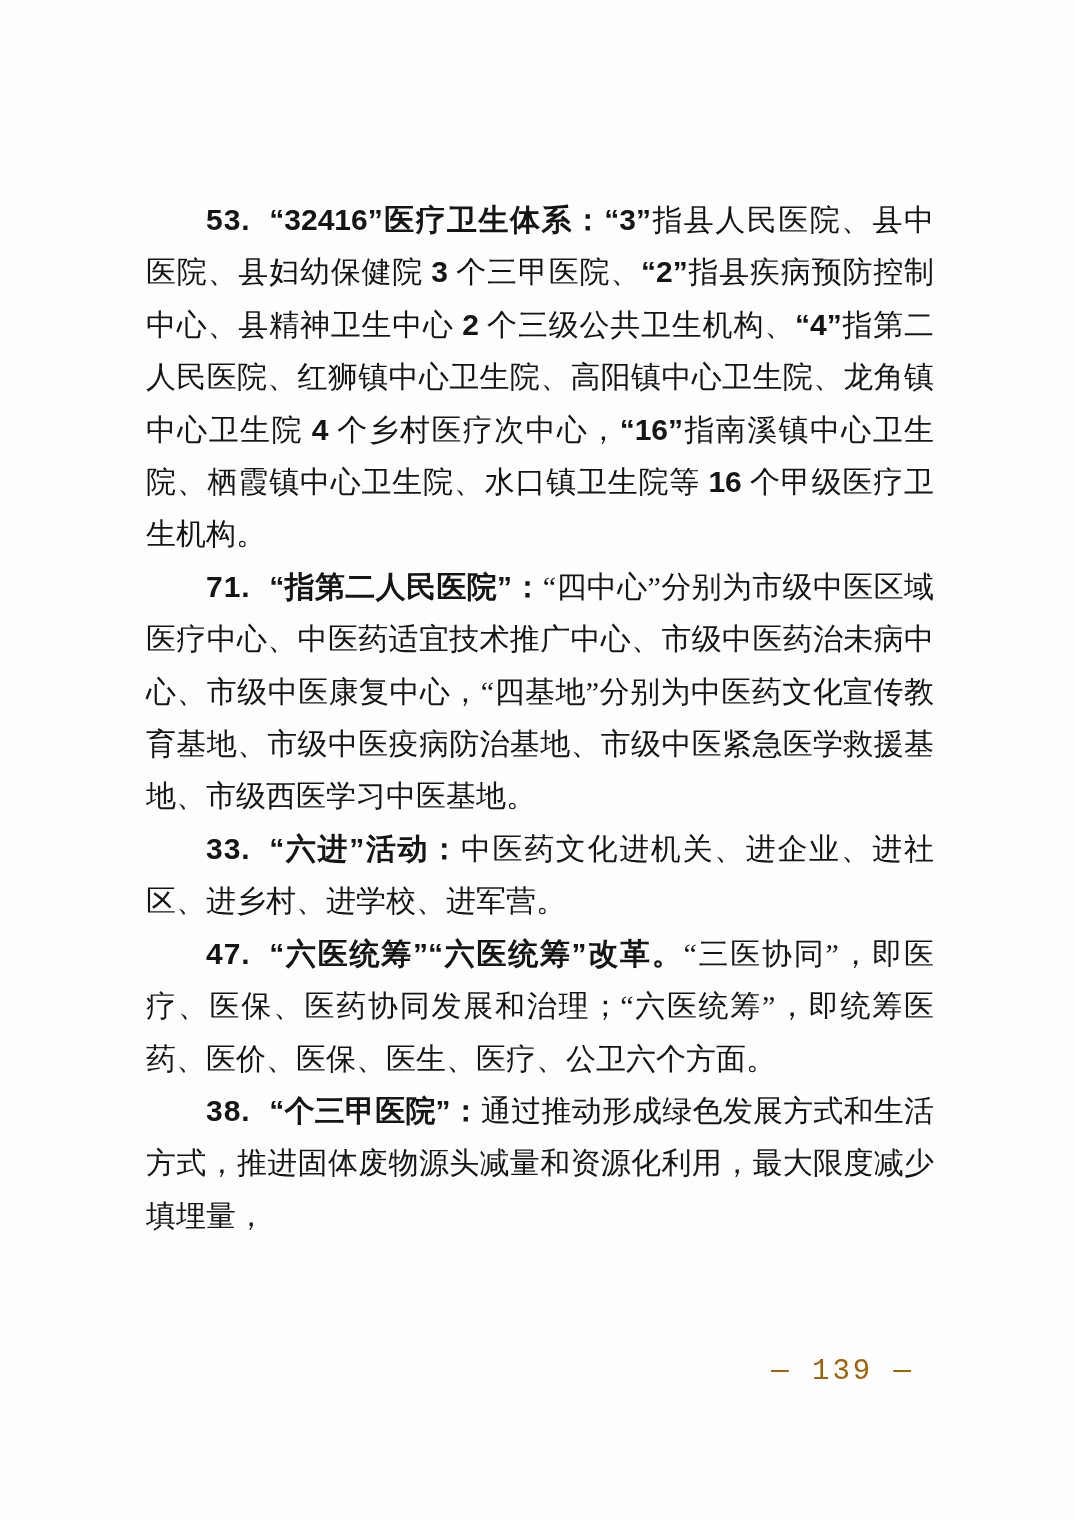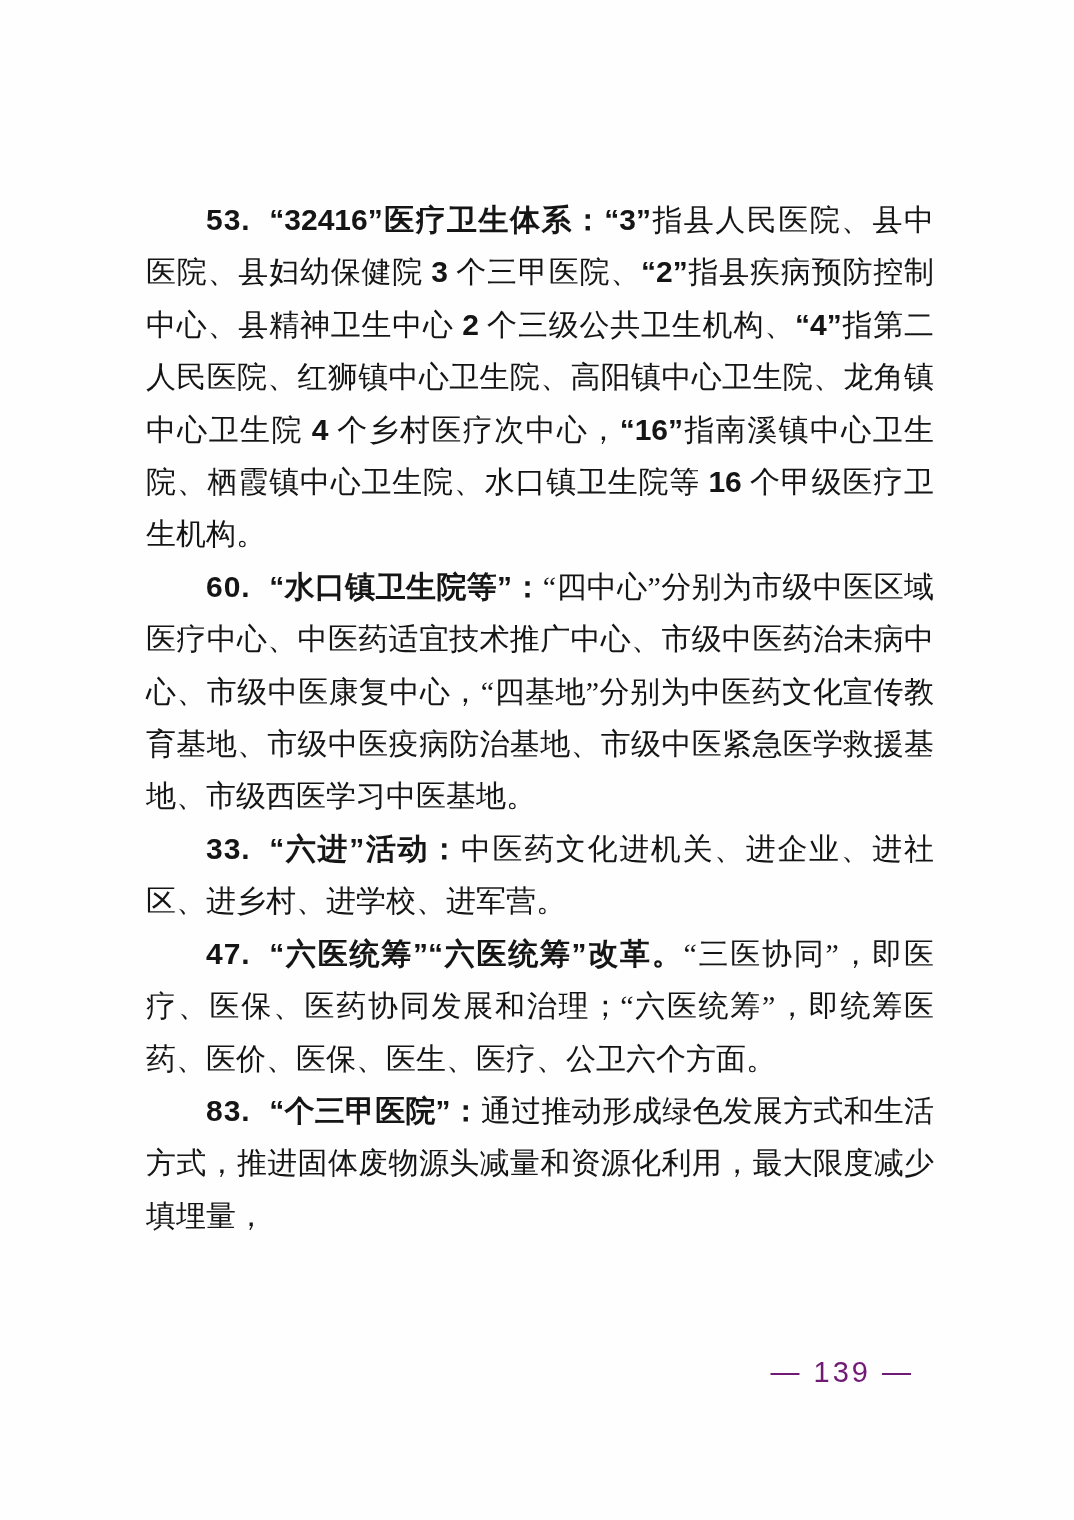--- a/index.html
+++ b/index.html
@@ -49,29 +49,29 @@
   .r-text {
     font-weight: 400;
   }
   .page-number {
     position: absolute;
     top: 1352px;
     right: 160px;
     font-size: 29px;
     line-height: 40px;
     letter-spacing: 3px;
-    font-family: Liberation Sans, sans-serif;
-    color: #701a75;
+    font-family: Liberation Mono, monospace;
+    color: #a16207;
   }
 </style>
 </head>
 <body>
 
 <div class="page">
   <main class="doc-body">
       <p class="para"><span class="r-label">53.</span><span class="r-term">“32416”医疗卫生体系：</span><span class="r-num">“3”</span><span class="r-text">指县人民医院、县中医院、县妇幼保健院 </span><span class="r-num">3</span><span class="r-text"> 个三甲医院、</span><span class="r-num">“2”</span><span class="r-text">指县疾病预防控制中心、县精神卫生中心 </span><span class="r-num">2</span><span class="r-text"> 个三级公共卫生机构、</span><span class="r-num">“4”</span><span class="r-text">指第二人民医院、红狮镇中心卫生院、高阳镇中心卫生院、龙角镇中心卫生院 </span><span class="r-num">4</span><span class="r-text"> 个乡村医疗次中心，</span><span class="r-num">“16”</span><span class="r-text">指南溪镇中心卫生院、栖霞镇中心卫生院、水口镇卫生院等 </span><span class="r-num">16</span><span class="r-text"> 个甲级医疗卫生机构。</span></p>
-      <p class="para"><span class="r-label">60.</span><span class="r-term">“水口镇卫生院等”：</span><span class="r-text">“四中心”分别为市级中医区域医疗中心、中医药适宜技术推广中心、市级中医药治未病中心、市级中医康复中心，“四基地”分别为中医药文化宣传教育基地、市级中医疫病防治基地、市级中医紧急医学救援基地、市级西医学习中医基地。</span></p>
+      <p class="para"><span class="r-label">71.</span><span class="r-term">“指第二人民医院”：</span><span class="r-text">“四中心”分别为市级中医区域医疗中心、中医药适宜技术推广中心、市级中医药治未病中心、市级中医康复中心，“四基地”分别为中医药文化宣传教育基地、市级中医疫病防治基地、市级中医紧急医学救援基地、市级西医学习中医基地。</span></p>
       <p class="para"><span class="r-label">33.</span><span class="r-term">“六进”活动：</span><span class="r-text">中医药文化进机关、进企业、进社区、进乡村、进学校、进军营。</span></p>
       <p class="para"><span class="r-label">47.</span><span class="r-term">“六医统筹”“六医统筹”改革。</span><span class="r-text">“三医协同”，即医疗、医保、医药协同发展和治理；“六医统筹”，即统筹医药、医价、医保、医生、医疗、公卫六个方面。</span></p>
-      <p class="para"><span class="r-label">83.</span><span class="r-term">“个三甲医院”：</span><span class="r-text">通过推动形成绿色发展方式和生活方式，推进固体废物源头减量和资源化利用，最大限度减少填埋量，</span></p>
+      <p class="para"><span class="r-label">38.</span><span class="r-term">“个三甲医院”：</span><span class="r-text">通过推动形成绿色发展方式和生活方式，推进固体废物源头减量和资源化利用，最大限度减少填埋量，</span></p>
     </main>
   <footer class="page-number">— 139 —</footer>
 </div>
 
 </body></html>

